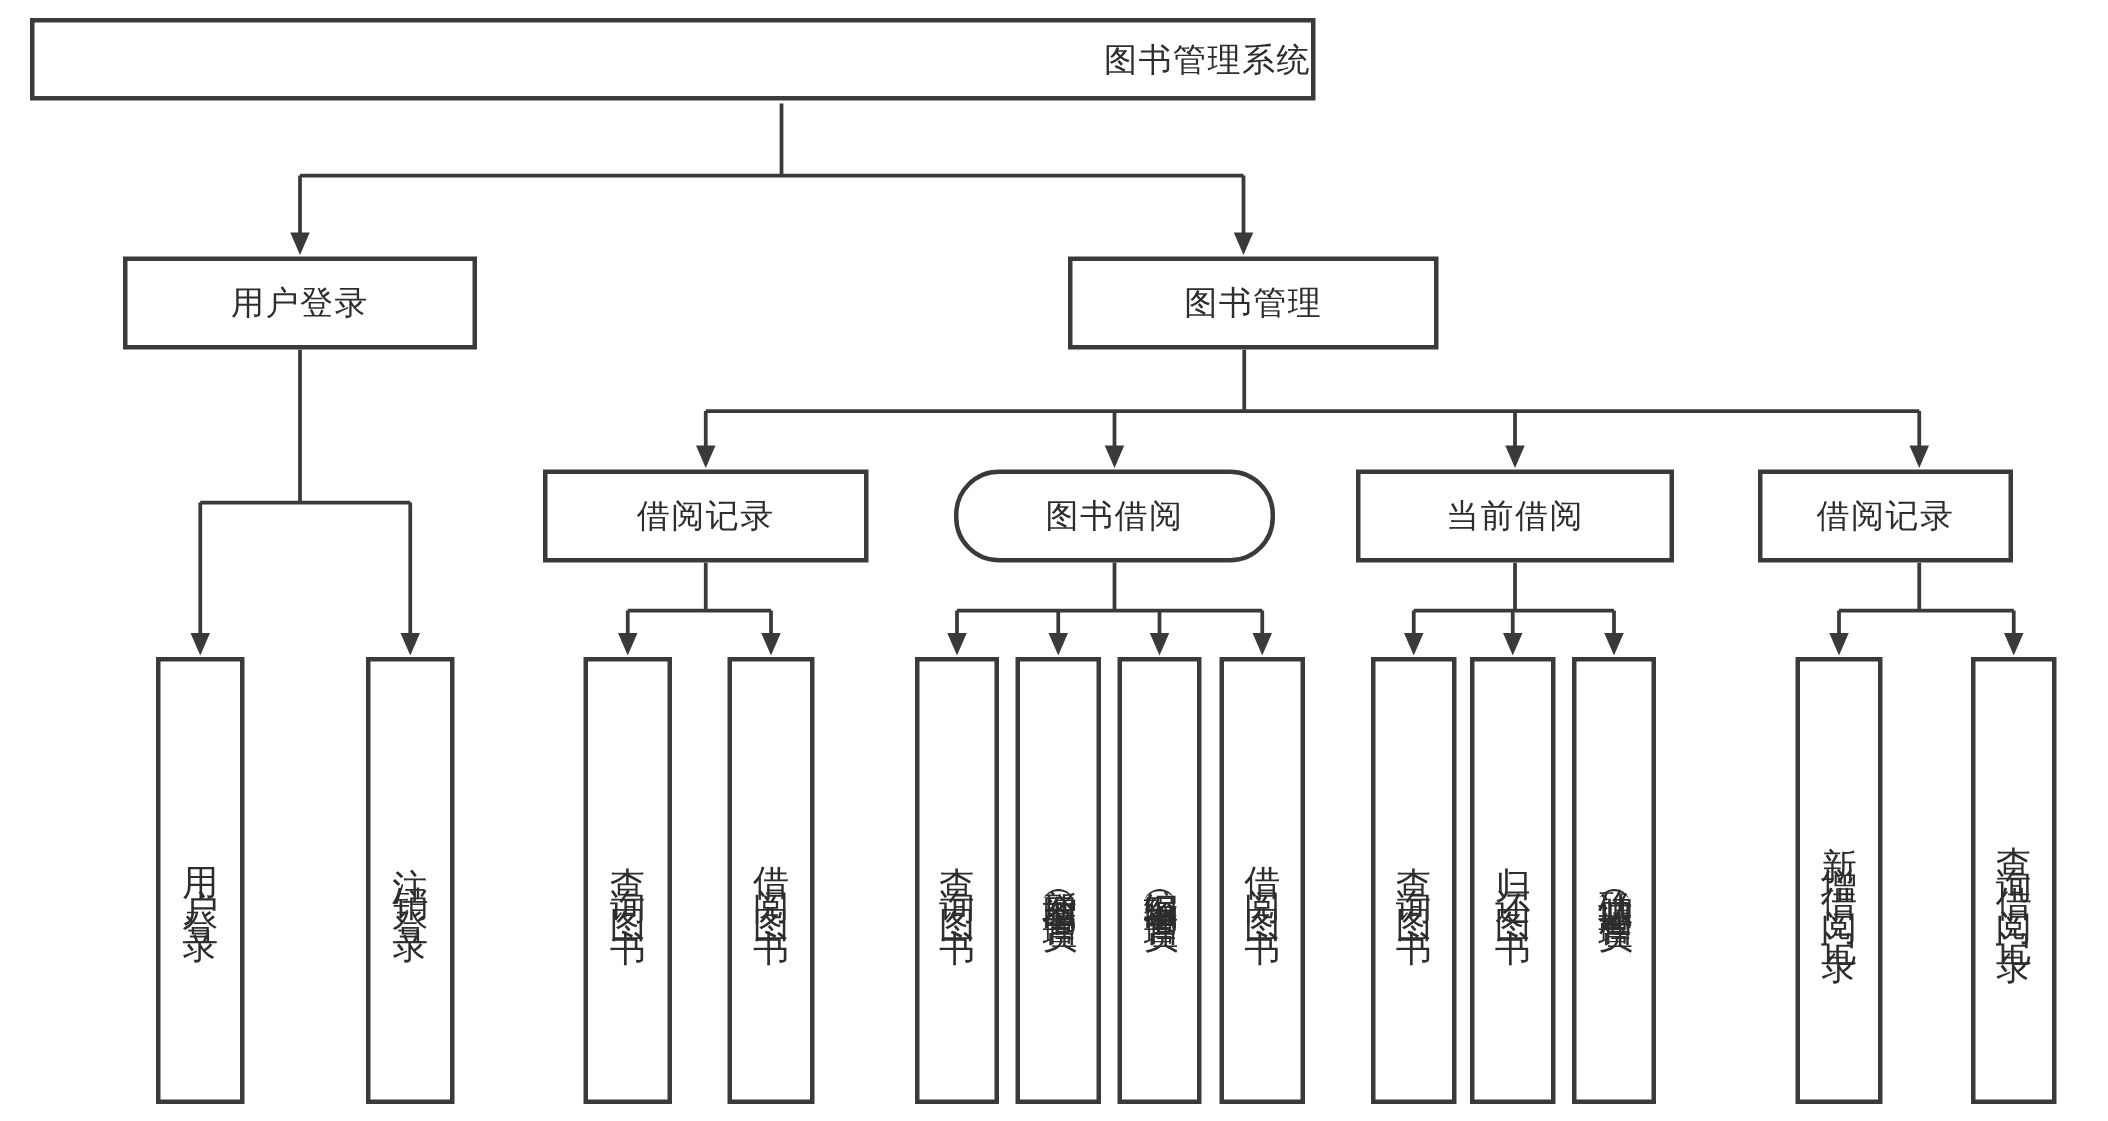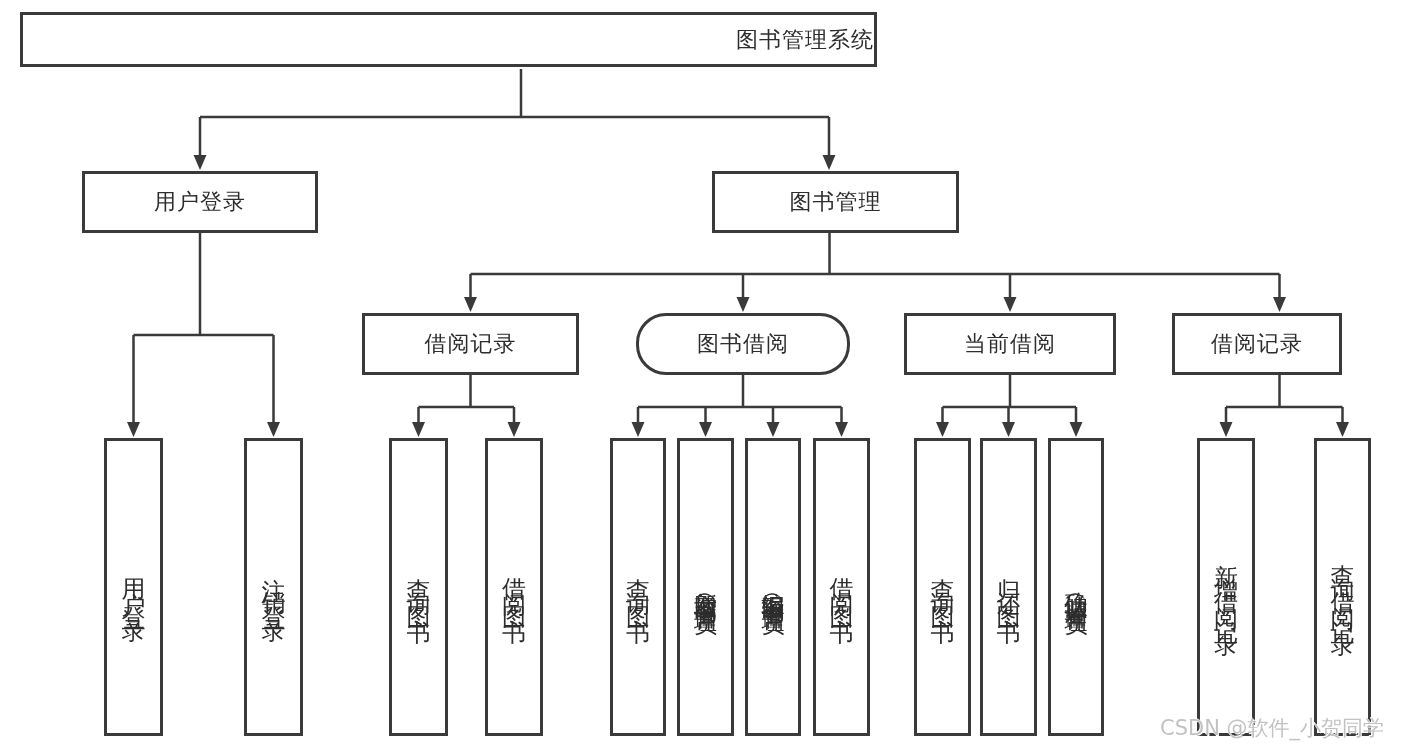--- a/index.html
+++ b/index.html
@@ -153,14 +153,13 @@
         <span class="v-label dense">确认归还（管理员）</span>
       </div>
       <div class="node v-node" style="left: 1197px; top: 438px; width: 58px; height: 298px;">
         <span class="v-label">新增借阅记录</span>
       </div>
       <div class="node v-node" style="left: 1314px; top: 438px; width: 57px; height: 298px;">
         <span class="v-label">查询借阅记录</span>
       </div>
     </div>
 
-  <div id="watermark">CSDN @软件_小贺同学</div>
 </div>
 
 </body></html>

